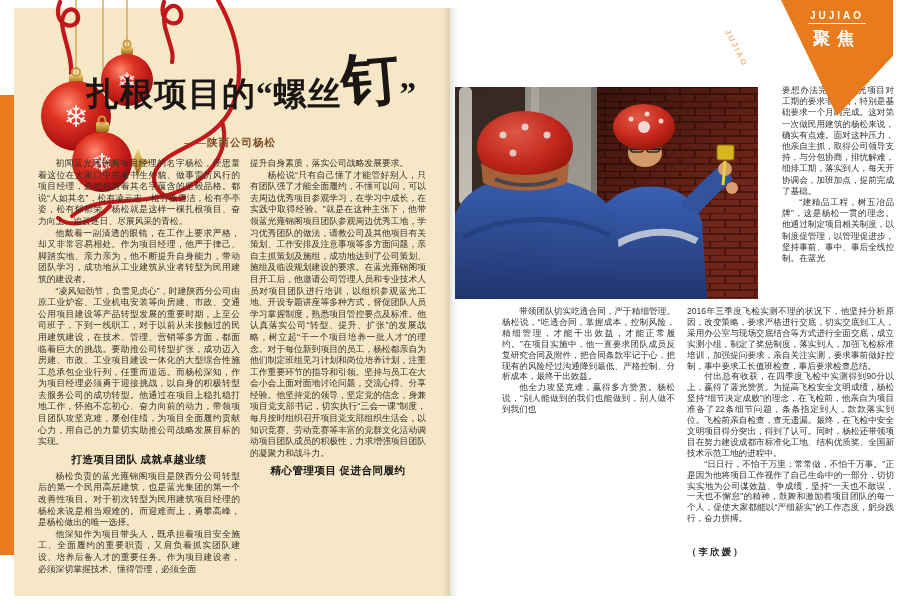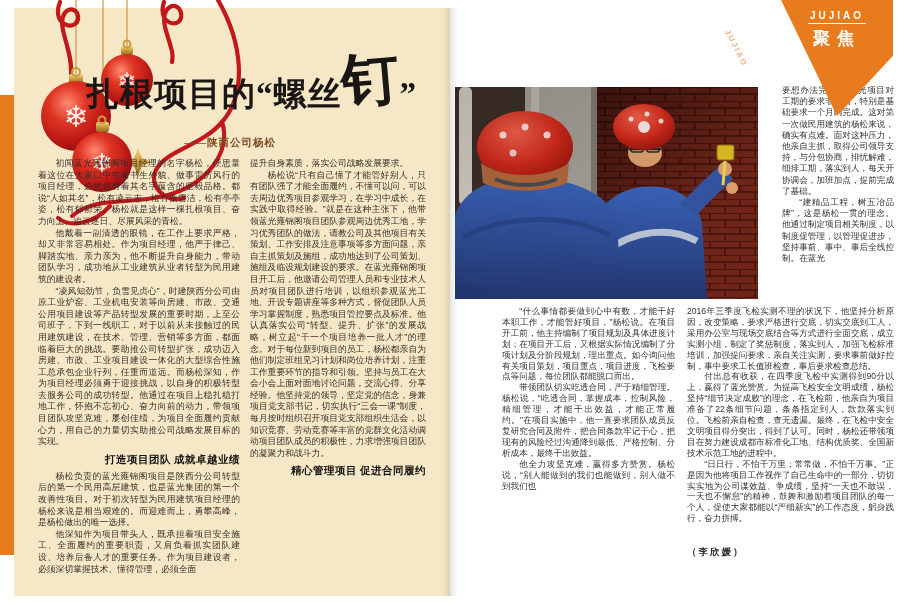--- a/index.html
+++ b/index.html
@@ -21,21 +21,21 @@
   .byline{position:absolute;left:170px;top:128px;font-size:10.5px;font-weight:bold;color:#7d4a22;
           font-family:"Liberation Serif",serif;letter-spacing:1px;}
   
   .lp-cols{position:absolute;left:24px;top:150px;width:388px;height:438px;display:flex;gap:10px;overflow:hidden;}
   .lp-col1{width:202px;}
   .lp-col2{width:176px;}
   .lp-cols p, .rp-col p{margin:0;font-size:8.8px;line-height:11.6px;text-align:justify;
           text-indent:2em;color:#352f28;}
   .rp-col p{color:#323232;}
   p.cont{text-indent:0;}
-  .sec-head{margin:5px 0 4px 0;text-align:right;font-size:10.5px;font-weight:bold;color:#141210;
+  .sec-head{margin:5px 0 4px 0;text-align:center;font-size:10.5px;font-weight:bold;color:#141210;
             font-family:"Liberation Serif",serif;letter-spacing:0.5px;}
   
   .rp-narrow{position:absolute;left:332px;top:77px;width:112px;height:224px;overflow:hidden;}
   .rp-narrow p{font-size:8.6px;line-height:11.2px;}
   .rp-bl{position:absolute;left:52px;top:298px;width:173px;height:262px;overflow:hidden;}
   .rp-br{position:absolute;left:237px;top:298px;width:207px;height:238px;overflow:hidden;}
   .rp-bl p,.rp-br p{font-size:8.6px;line-height:10.9px;}
   .author{position:absolute;left:237px;top:538px;width:196px;font-size:9.5px;
           font-weight:bold;color:#2b2b2b;letter-spacing:2px;}
   
@@ -200,21 +200,20 @@
         <rect x="0" y="0" width="303" height="212" fill="url(#shade)" opacity="0.25"></rect>
       </svg>
     </div>
 
     <div class="rp-narrow rp-col">
       <p class="cont">要想办法完成。”蓝光项目对工期的要求非常高，特别是基础要求一个月内完成。这对第一次做民用建筑的杨松来说，确实有点难。面对这种压力，他亲自主抓，取得公司领导支持，与分包协商，排忧解难，细排工期，落实到人，每天开协调会，加班加点，提前完成了基础。</p>
       <p>“建精品工程，树五冶品牌”，这是杨松一贯的理念。他通过制定项目相关制度，以制度促管理，以管理促进步，坚持事前、事中、事后全线控制。在蓝光</p>
     </div>
 
     <div class="rp-bl rp-col">
-      <p>“什么事情都要做到心中有数，才能干好本职工作，才能管好项目，”杨松说。在项目开工前，他主持编制了项目规划及具体进度计划；在项目开工后，又根据实际情况编制了分项计划及分阶段规划，理出重点。如今询问他有关项目策划，项目重点，项目进度，飞检要点等问题，每位团队都能脱口而出。</p>
       <p>带领团队切实吃透合同，严于精细管理。杨松说，“吃透合同，掌握成本，控制风险，精细管理，才能干出效益，才能正常履约。”在项目实施中，他一直要求团队成员反复研究合同及附件，把合同条款牢记于心，把现有的风险经过沟通降到最低、严格控制、分析成本，最终干出效益。</p>
       <p>他全力攻坚克难，赢得多方赞赏。杨松说，“别人能做到的我们也能做到，别人做不到我们也</p>
     </div>
     <div class="rp-br rp-col">
       <p class="cont">2016年三季度飞检实测不理的状况下，他坚持分析原因，改变策略，要求严格进行交底，切实交底到工人，采用办公室与现场交底结合等方式进行全面交底，成立实测小组，制定了奖惩制度，落实到人，加强飞检标准培训，加强提问要求，亲自关注实测，要求事前做好控制，事中要求工长值班检查，事后要求检查总结。</p>
       <p>付出总有收获，在四季度飞检中实测得到90分以上，赢得了蓝光赞赏。为提高飞检安全文明成绩，杨松坚持“细节决定成败”的理念，在飞检前，他亲自为项目准备了22条细节问题，条条指定到人，款款落实到位。飞检前亲自检查，查无遗漏。最终，在飞检中安全文明项目得分突出，得到了认可。同时，杨松还带领项目在努力建设成都市标准化工地、结构优质奖、全国新技术示范工地的进程中。</p>
       <p>“日日行，不怕千万里；常常做，不怕千万事。”正是因为他将项目工作视作了自己生命中的一部分，切切实实地为公司谋效益、争成绩，坚持“一天也不敢误，一天也不懈怠”的精神，鼓舞和激励着项目团队的每一个人，促使大家都能以“严细新实”的工作态度，躬身践行，奋力拼搏。</p>
     </div>
 
     <div class="author">（李欣媛）</div>

